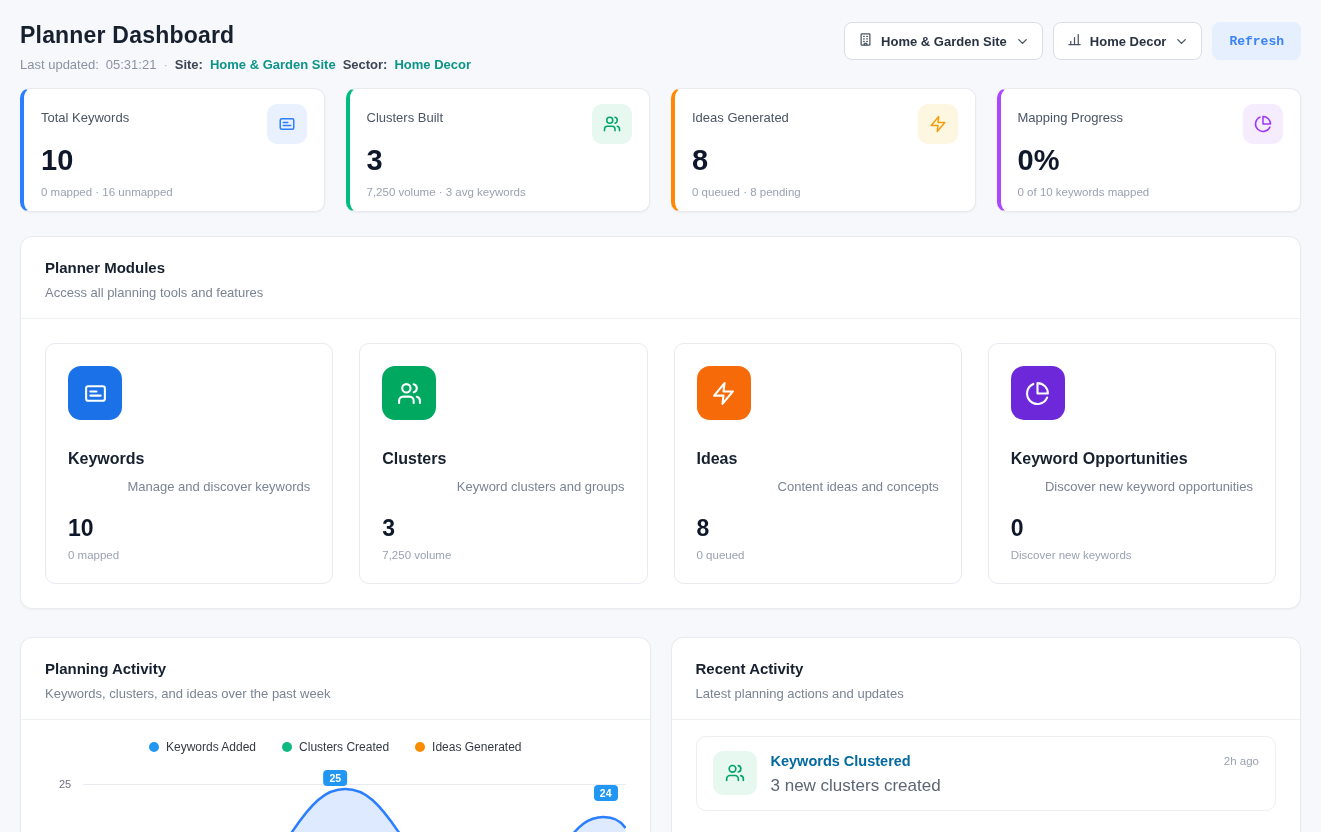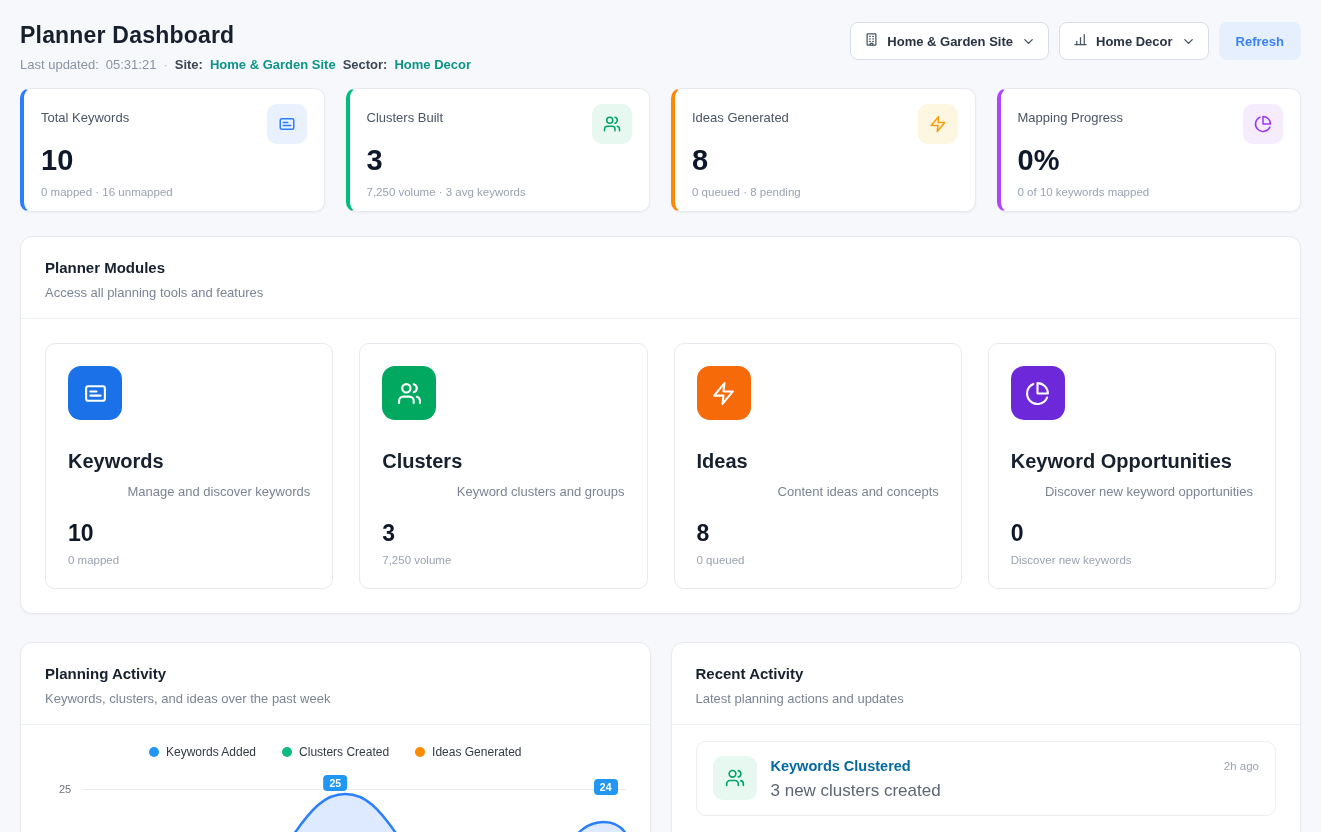--- a/index.html
+++ b/index.html
@@ -11,21 +11,21 @@
   .header { display:flex; justify-content:space-between; align-items:flex-start; }
   .page-title { font-size:23px; font-weight:800; color:#16202e; letter-spacing:.2px; }
   .meta { margin-top:8px; font-size:13px; color:#8a93a3; display:flex; align-items:center; gap:7px; }
   .meta .sep { color:#b6bcc6; }
   .meta .meta-label { color:#3c4654; font-weight:700; }
   .meta .meta-link { color:#0d9488; font-weight:600; cursor:pointer; }
   .header-controls { display:flex; gap:10px; align-items:center; }
   .select-btn { display:flex; align-items:center; gap:8px; background:#fff; border:1px solid #d9dee6; border-radius:8px; height:38px; padding:0 13px; font-size:13px; font-weight:700; color:#2a3342; cursor:pointer; }
   .select-btn svg { width:15px; height:15px; color:#4b5563; }
   .select-btn .chev { width:14px; height:14px; color:#6b7280; }
-  .refresh-btn { background:#e5effd; color:#3b82f6; border:none; border-radius:8px; height:38px; padding:0 17px; font-size:13px; font-weight:700; cursor:pointer; }
+  .refresh-btn { background:#e5effd; color:#3b82f6; border:none; border-radius:8px; height:38px; padding:0 17px; font-size:13px; font-weight:700; cursor:pointer;font-family:Liberation Mono, monospace; }
 
   
   .stats-row { display:grid; grid-template-columns:repeat(4,1fr); gap:21px; margin-top:16px; }
   .stat-card { background:#fff; border:1px solid #e8eaef; border-radius:10px; padding:15px 17px 13px; box-shadow:0 1px 2px rgba(16,24,40,.05); }
   .stat-card.blue   { border-left:4px solid #2b7fff; }
   .stat-card.green  { border-left:4px solid #00bc7d; }
   .stat-card.orange { border-left:4px solid #ff8904; }
   .stat-card.purple { border-left:4px solid #ad46ff; }
   .stat-top { display:flex; justify-content:space-between; align-items:flex-start; }
   .stat-label { font-size:13px; color:#4a5565; padding-top:6px; }
@@ -46,38 +46,38 @@
   .divider { border-top:1px solid #eef0f3; }
   .modules-body { padding:24px; }
   .modules-grid { display:grid; grid-template-columns:repeat(4,1fr); gap:26px; }
   .module-card { border:1px solid #e8eaef; border-radius:10px; padding:22px; background:#fff; cursor:pointer; }
   .module-icon { width:54px; height:54px; border-radius:13px; display:flex; align-items:center; justify-content:center; color:#fff; }
   .module-icon svg { width:25px; height:25px; }
   .mi-blue   { background:#1b72e8; }
   .mi-green  { background:#00a860; }
   .mi-orange { background:#f66a0a; }
   .mi-purple { background:#6d28d9; }
-  .module-title { font-size:20px; font-weight:800; color:#16202e; margin-top:30px; }
+  .module-title { font-size:16px; font-weight:800; color:#16202e; margin-top:30px; }
   .module-desc { font-size:13px; color:#7b8494; margin-top:11px;text-align:right; }
   .module-value { font-size:23px; font-weight:800; color:#0f172a; margin-top:21px; }
   .module-sub { font-size:11.5px; color:#9aa2b1; margin-top:7px; }
 
   
   .bottom-grid { display:grid; grid-template-columns:1fr 1fr; gap:20px; margin-top:28px; }
   .activity-body { padding:20px 24px; }
   .legend-row { display:flex; justify-content:center; gap:26px; font-size:12px; color:#333a45; }
   .legend-item { display:flex; align-items:center; gap:7px; }
   .legend-dot { width:10px; height:10px; border-radius:50%; }
   .chart-zone { position:relative; height:80px; margin-top:16px; }
   .y-tick { position:absolute; left:14px; top:8px; font-size:11px; color:#6b7280; }
   .gridline { position:absolute; left:38px; right:0; top:14px; border-top:1px solid #e8eaef; }
   .area-svg { position:absolute; left:36px; top:2px; width:calc(100% - 36px); height:78px; }
   .point-badge { position:absolute; background:#2196f3; color:#fff; font-size:10.5px; font-weight:700; padding:2px 6px; border-radius:4px; }
   .badge-1 { left:50%; top:0; transform:translateX(-50%); }
-  .badge-2 { right:8px; top:4px; }
+  .badge-2 { right:8px; top:15px; }
 
   .feed-body { padding:16px 24px; }
   .feed-item { border:1px solid #eceef2; border-radius:10px; padding:14px 16px; display:flex; gap:14px; align-items:flex-start; background:#fff; }
   .feed-icon { width:44px; height:44px; border-radius:10px; background:#e7f8f0; color:#00a36c; display:flex; align-items:center; justify-content:center; flex:0 0 auto; }
   .feed-icon svg { width:20px; height:20px; }
   .feed-main { flex:1; padding-top:2px; }
   .feed-title { font-size:14.5px; font-weight:800; color:#0369a1; }
   .feed-desc { font-size:17px; color:#5d6675; margin-top:7px; }
   .feed-time { font-size:11.5px; color:#9aa2b1; padding-top:4px; }
 </style>

